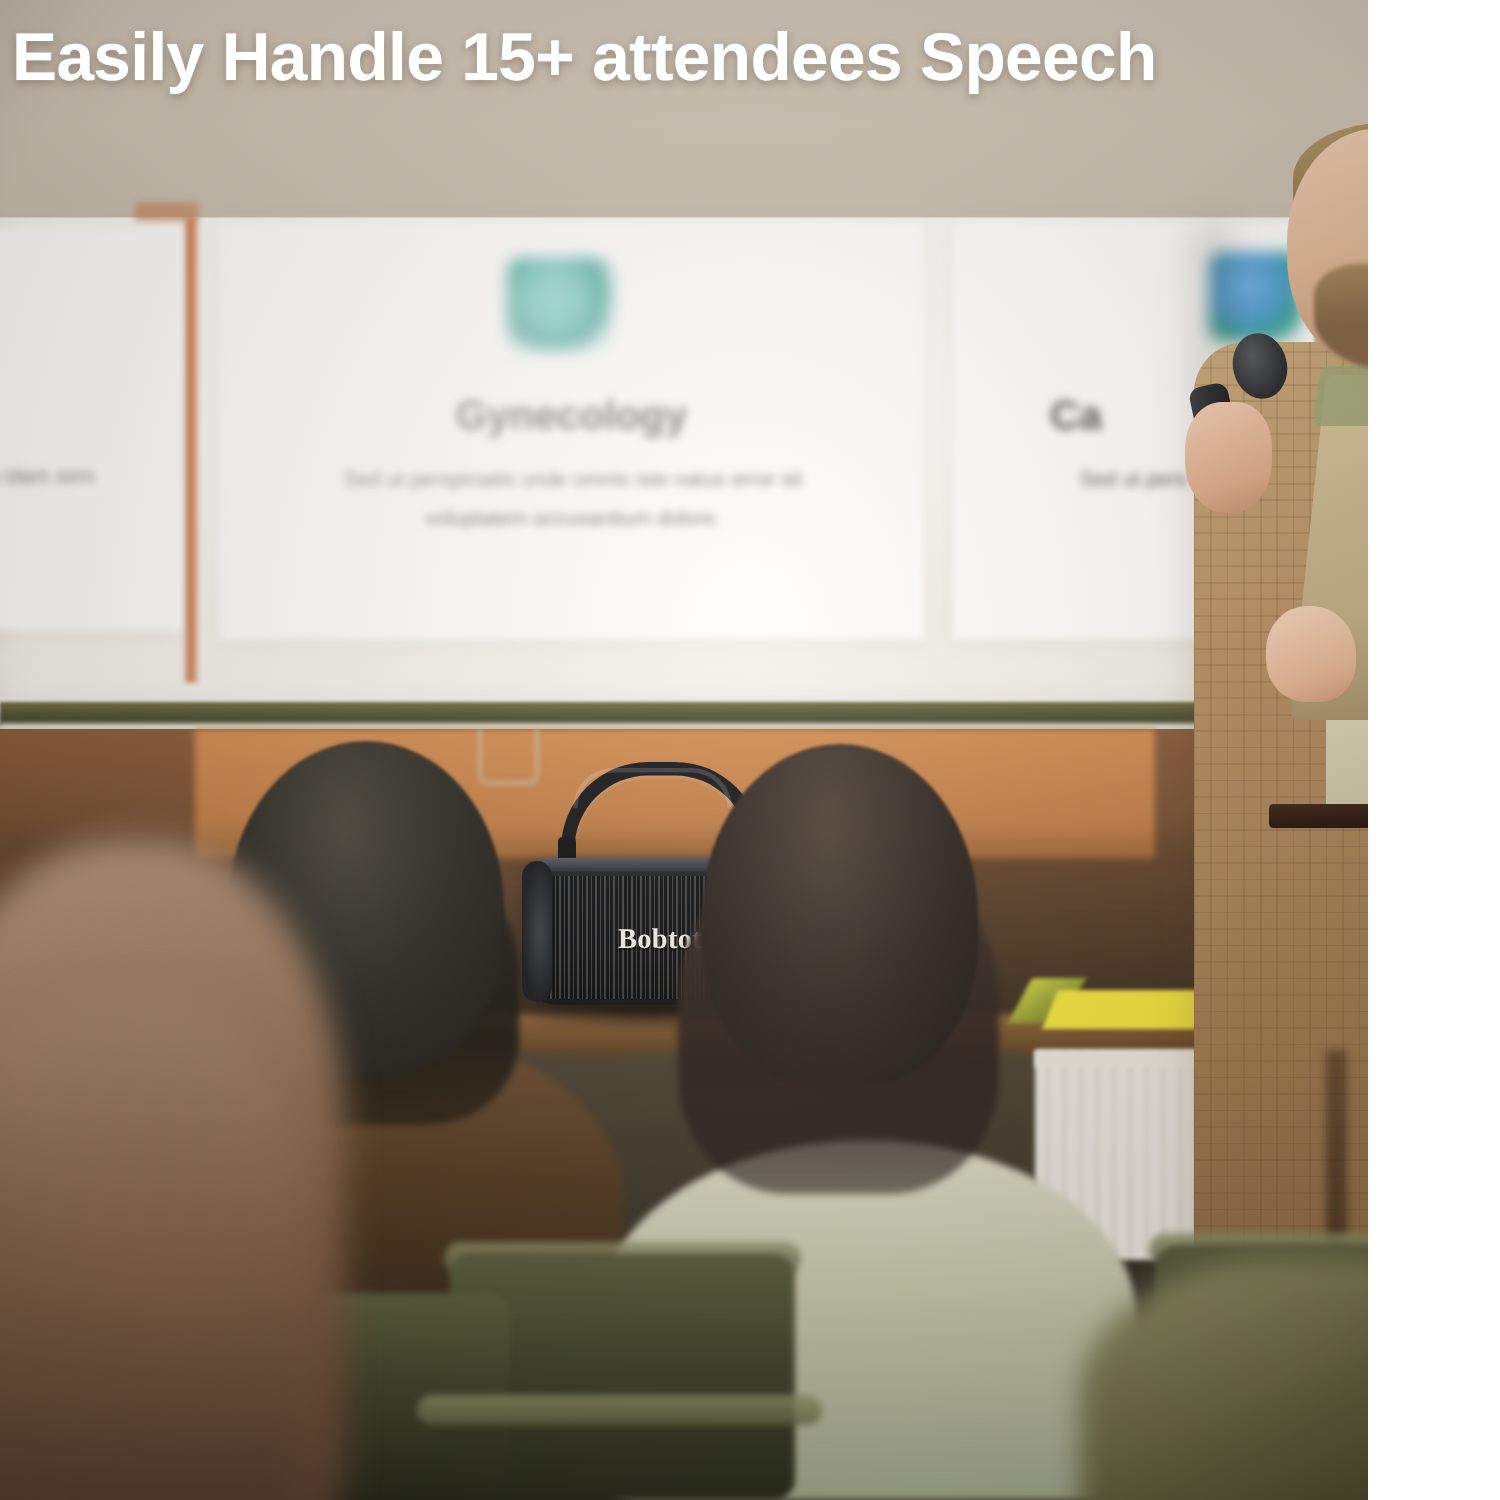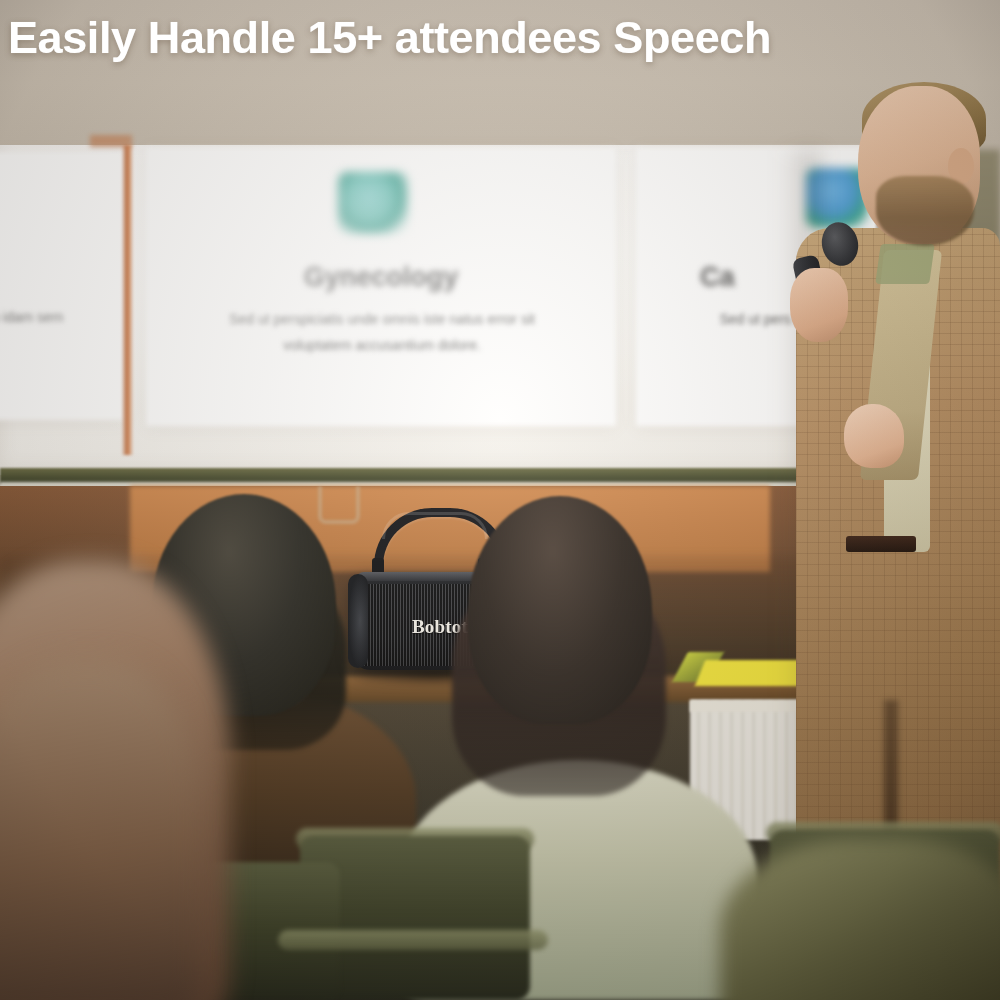--- a/index.html
+++ b/index.html
@@ -7,21 +7,21 @@
     margin: 0;
     padding: 0;
     background: #ffffff;
   }
   body {
     font-family: "Liberation Sans", sans-serif;
   }
 
   .scene {
     position: relative;
-    width: 1000px;
+    width: 912px;
     height: 1000px;
     overflow: hidden;
     background: #cfc5b8;
   }
 
   
   .wall-top {
     position: absolute;
     left: 0; top: 0;
     width: 1000px; height: 150px;

